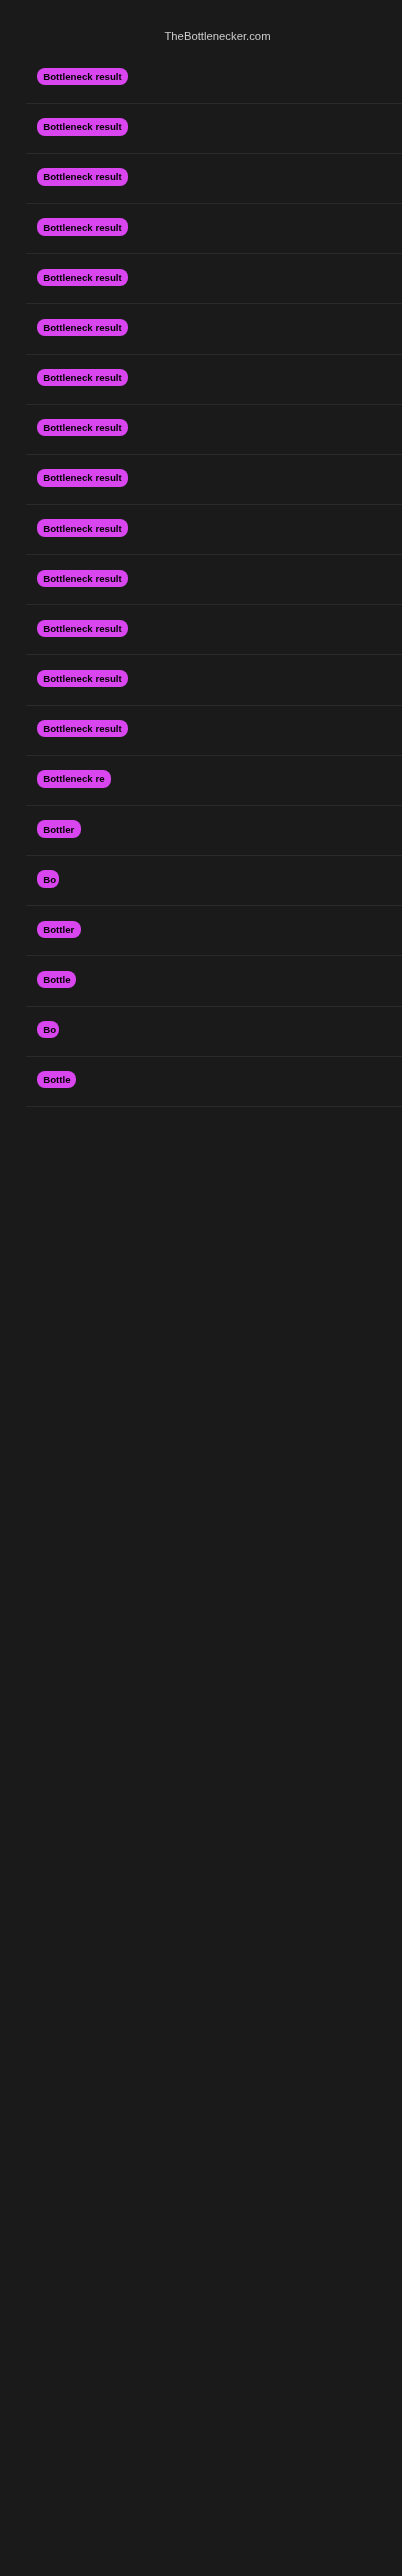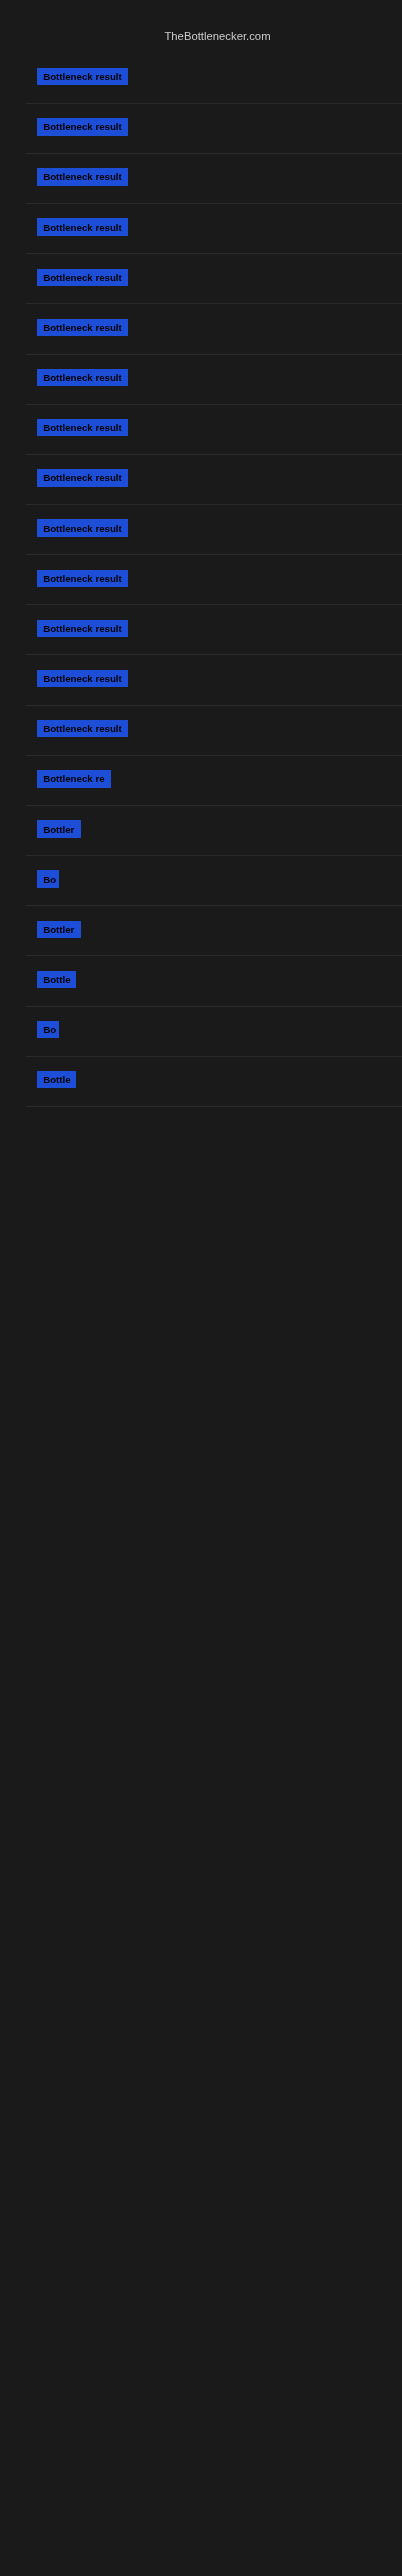--- a/index.html
+++ b/index.html
@@ -16,26 +16,26 @@
     }
     .site-title {
       text-align: center;
       color: #cccccc;
       font-size: 11.3px;
       padding: 6.4px 0 3.2px 0;
       font-weight: normal;
     }
     .bottleneck-badge {
       display: inline-block;
-      background-color: #1d4ed8;
+      background-color: #d946ef;
       color: #000000;
       font-size: 9.7px;
       font-weight: bold;
       padding: 3.2px 6.4px;
-      border-radius: 0;
+      border-radius: 8px;
       white-space: nowrap;
       overflow: hidden;
     }
     .result-row {
       margin: 0 0 0 1.6px;
       padding: 6.4px 0 6.4px 3.2px;
       border-bottom: 0.8px solid #2a2a2a;
     }
   </style>
 </head>

